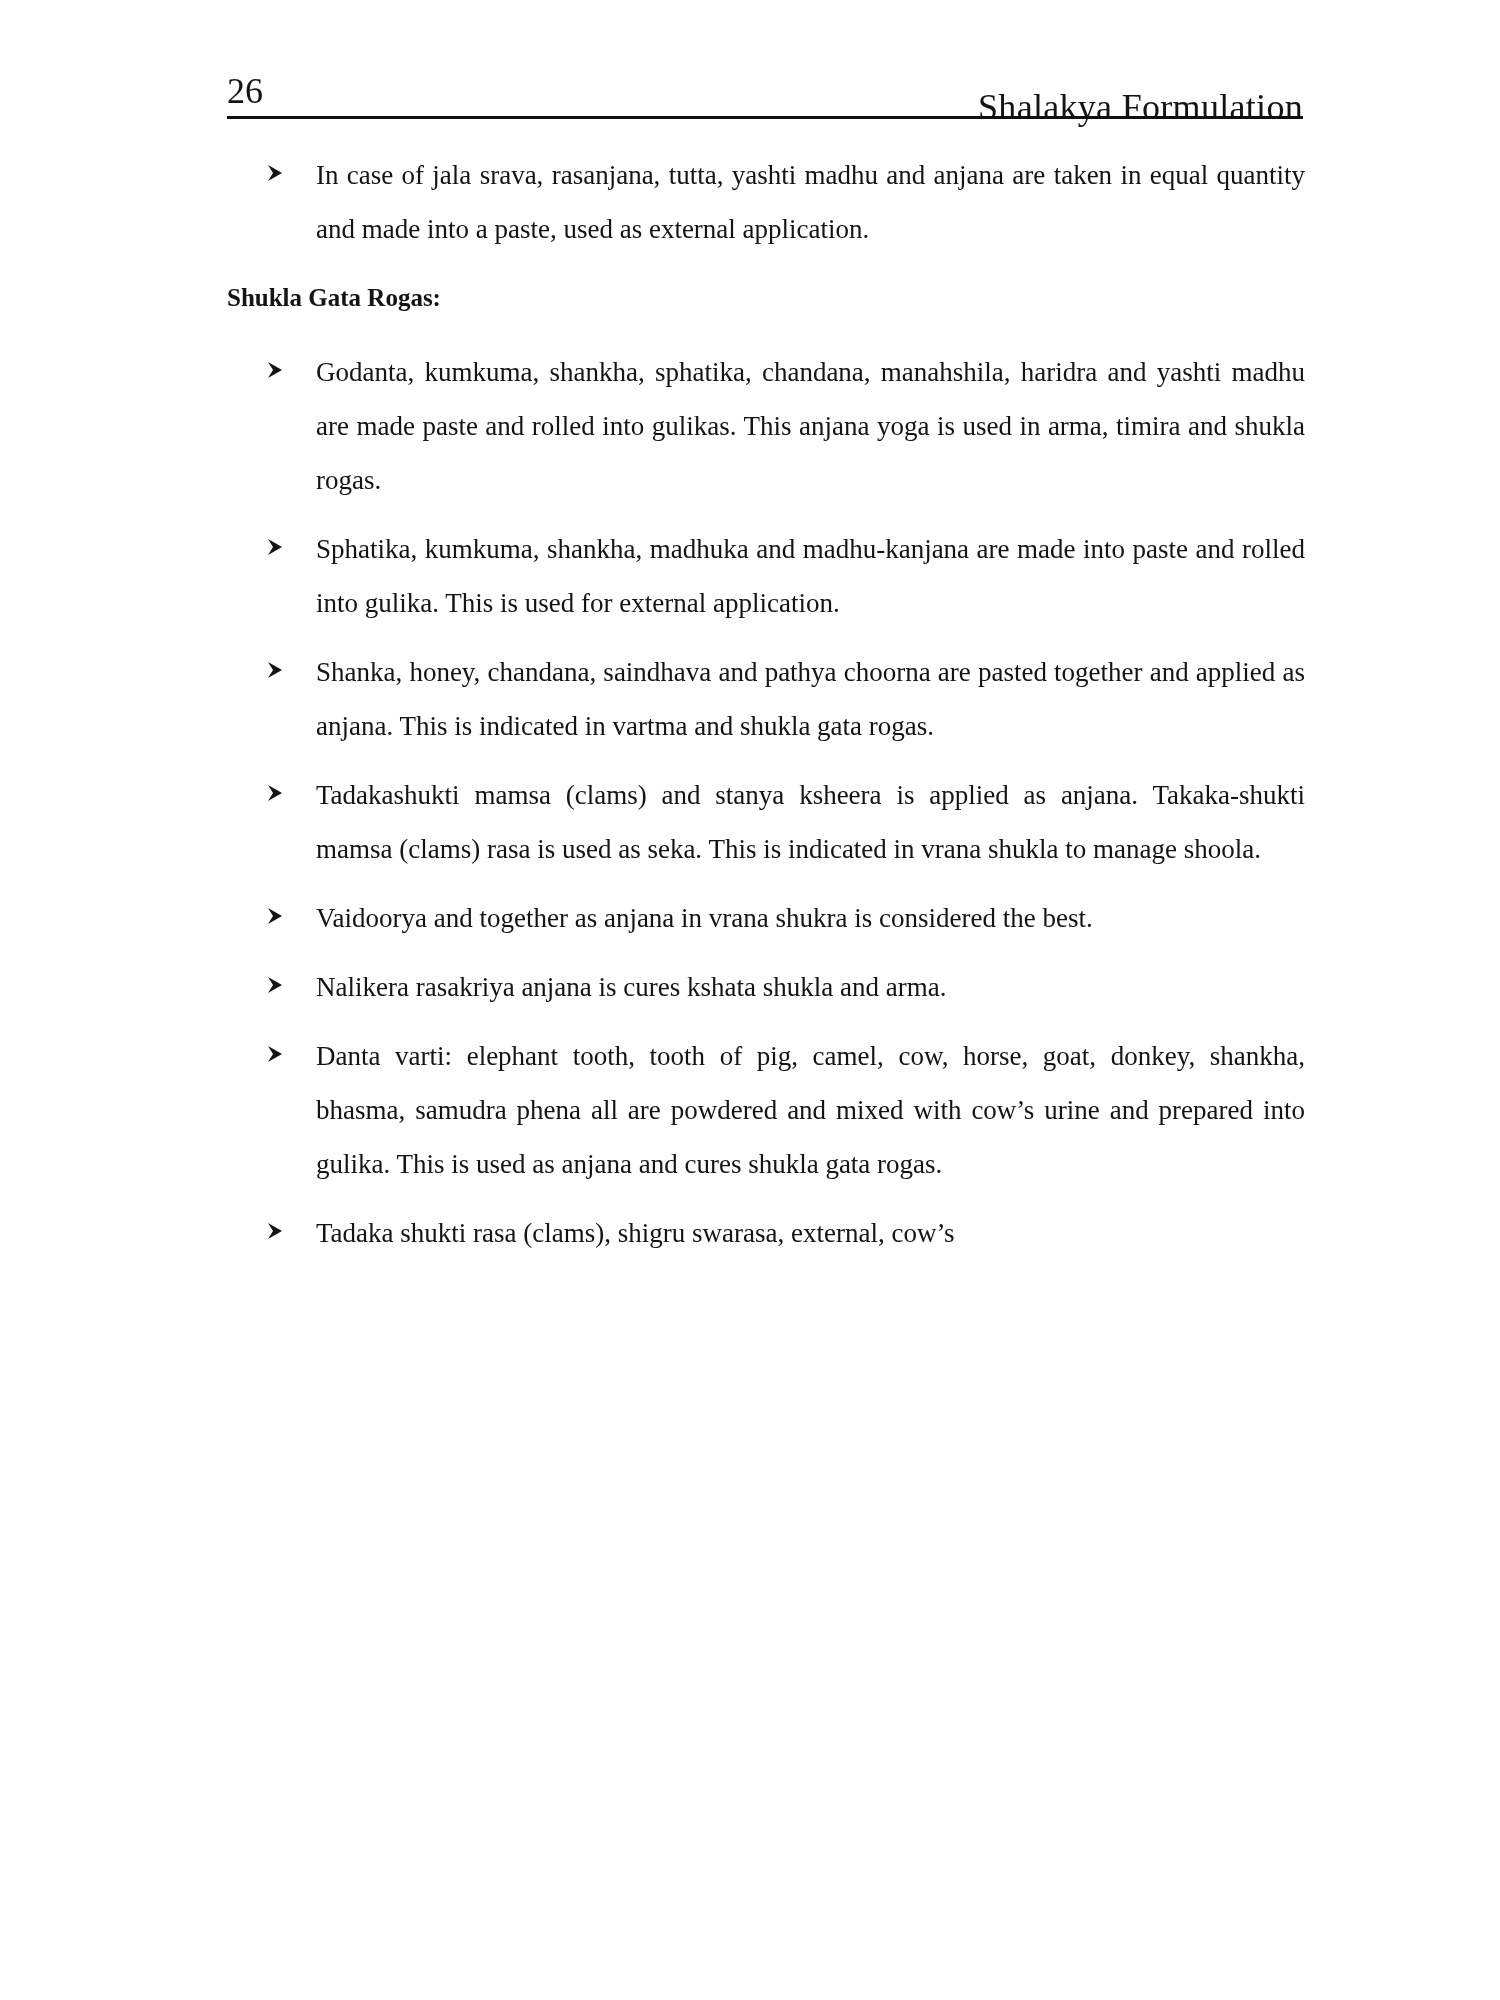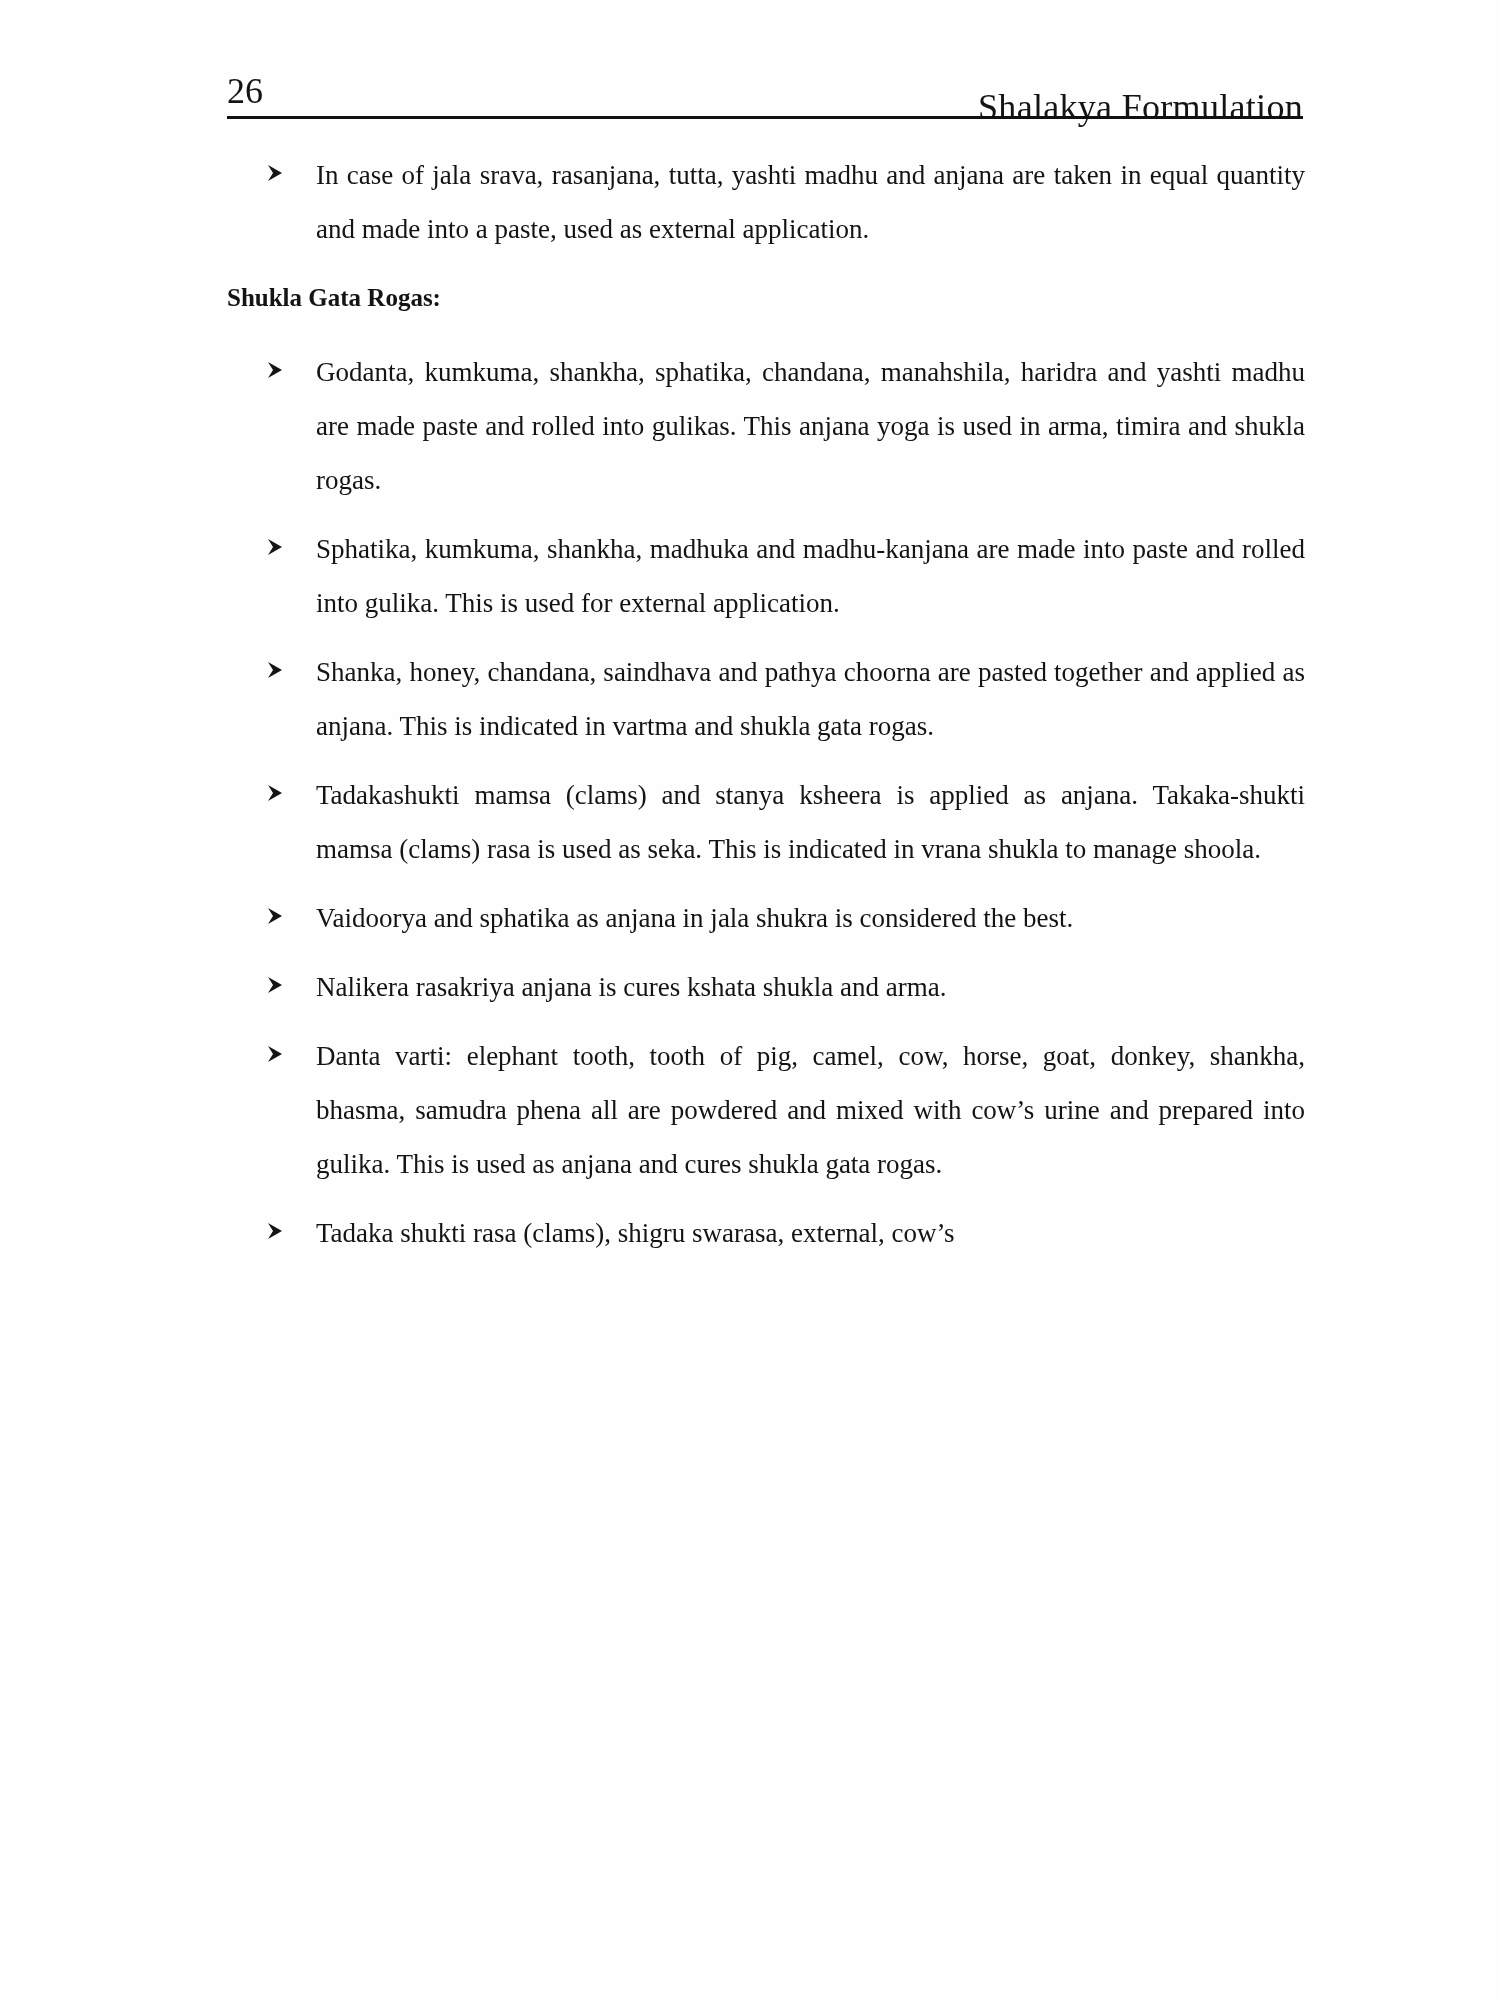--- a/index.html
+++ b/index.html
@@ -132,21 +132,21 @@
       <svg class="bullet-icon" viewBox="0 0 16 22">
           <path d="M1 3 L15 11 L1 19 L6 11 Z" fill="#151515"></path>
         </svg>
       <span class="bullet-text">Tadakashukti mamsa (clams) and stanya ksheera is applied as anjana. Takaka-shukti mamsa (clams) rasa is used as seka. This is indicated in vrana shukla to manage shoola.</span>
     </div>
 
     <div class="bullet-item">
       <svg class="bullet-icon" viewBox="0 0 16 22">
           <path d="M1 3 L15 11 L1 19 L6 11 Z" fill="#151515"></path>
         </svg>
-      <span class="bullet-text">Vaidoorya and sphatika as anjana in jala shukra is considered the best.</span>
+      <span class="bullet-text">Vaidoorya and together as anjana in vrana shukra is considered the best.</span>
     </div>
 
     <div class="bullet-item">
       <svg class="bullet-icon" viewBox="0 0 16 22">
           <path d="M1 3 L15 11 L1 19 L6 11 Z" fill="#151515"></path>
         </svg>
       <span class="bullet-text">Nalikera rasakriya anjana is cures kshata shukla and arma.</span>
     </div>
 
     <div class="bullet-item">

